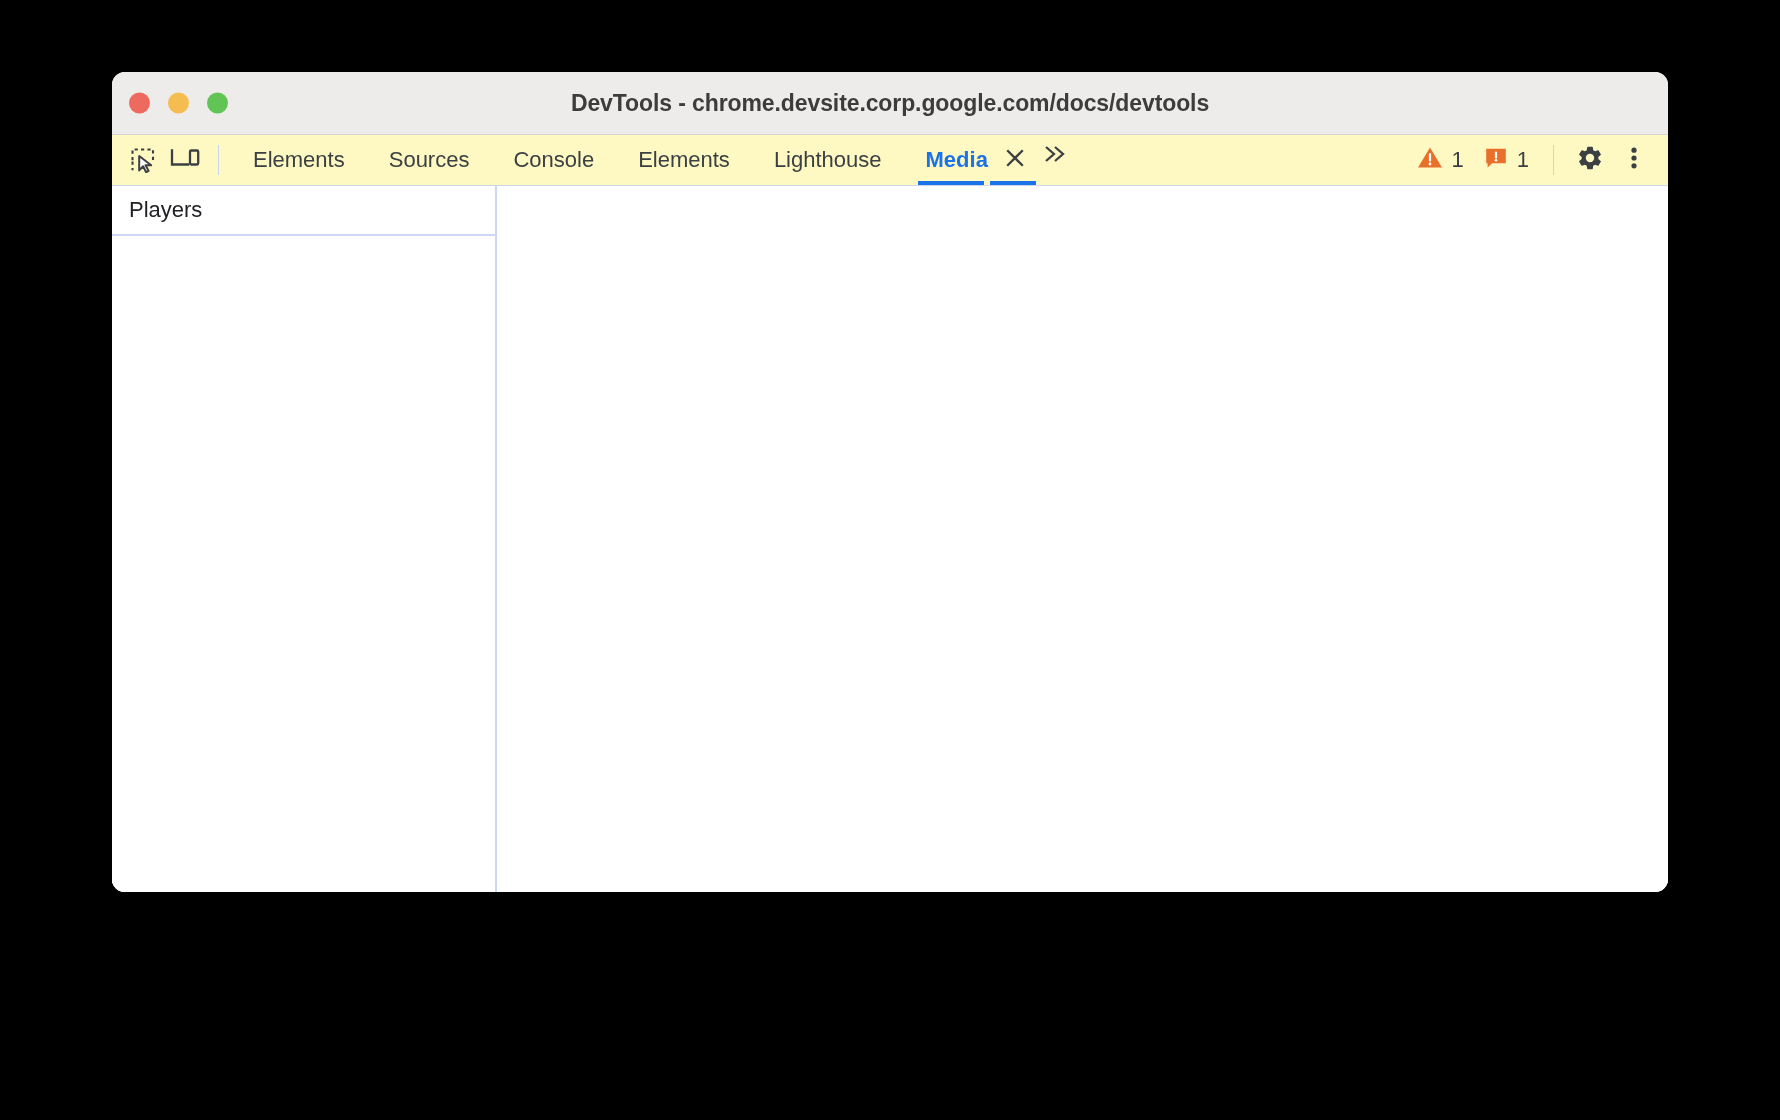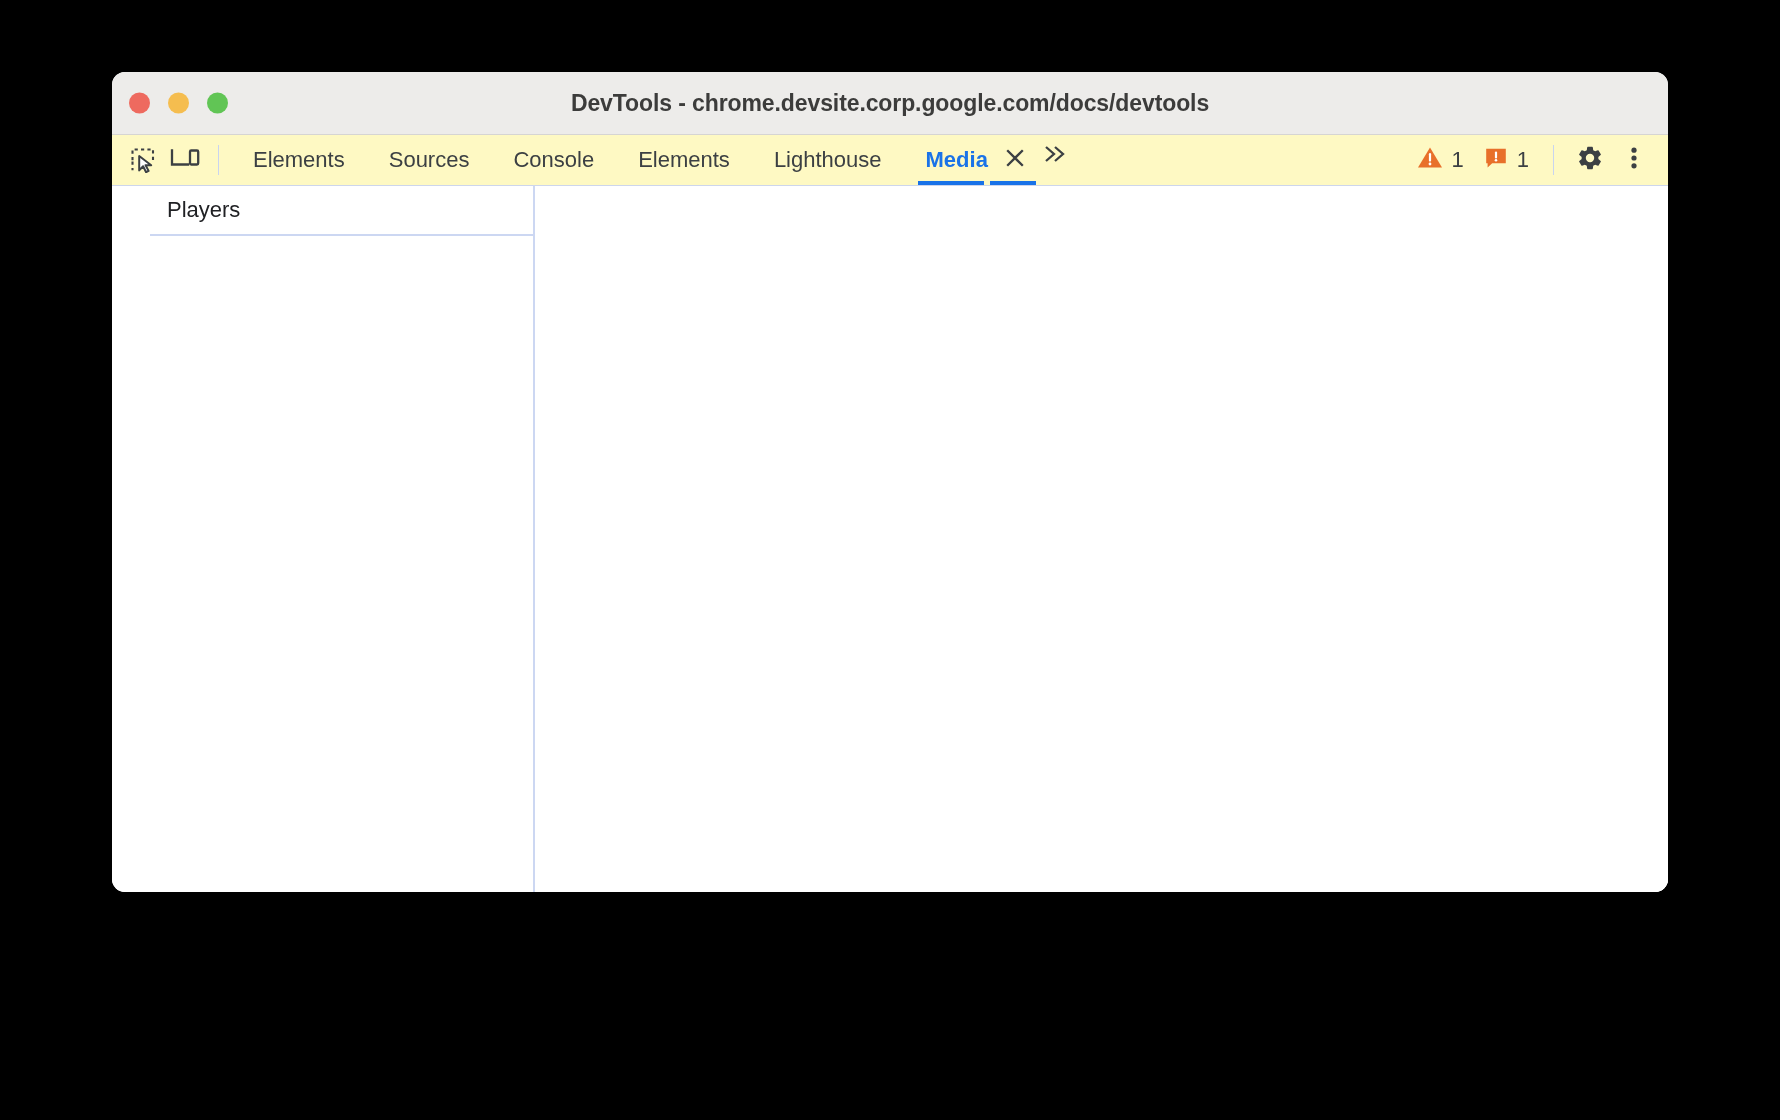--- a/index.html
+++ b/index.html
@@ -213,21 +213,20 @@
     background: #ffffff;
   }
   .sidebar {
     width: 385px;
     flex: 0 0 385px;
     border-right: 2px solid #ccd7f2;
     box-sizing: border-box;
     background: #ffffff;
     display: flex;
     flex-direction: column;
-    margin-left: 38px;
   }
   .sidebar-header {
     height: 50px;
     display: flex;
     align-items: center;
     padding-left: 17px;
     font-size: 22px;
     color: #202124;
     border-bottom: 2px solid #ccd7f2;
     box-sizing: border-box;

